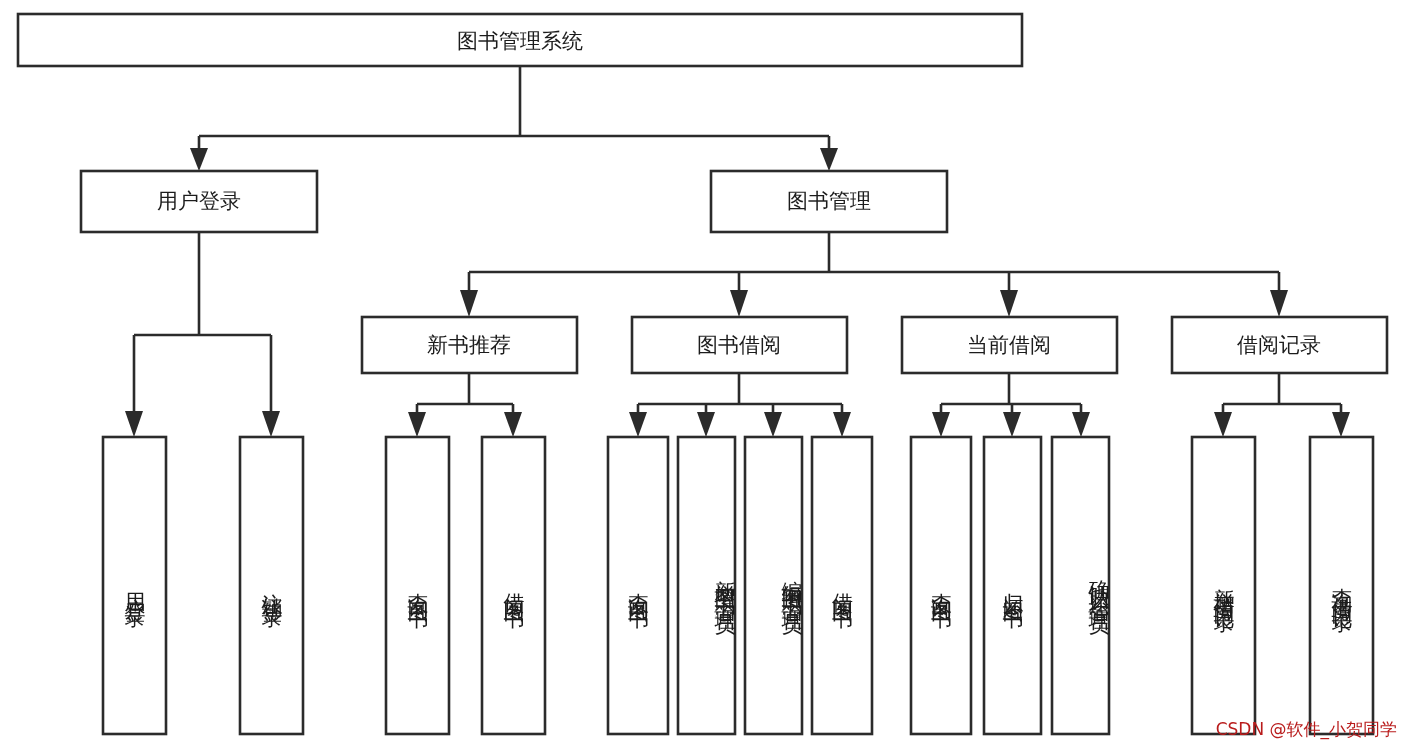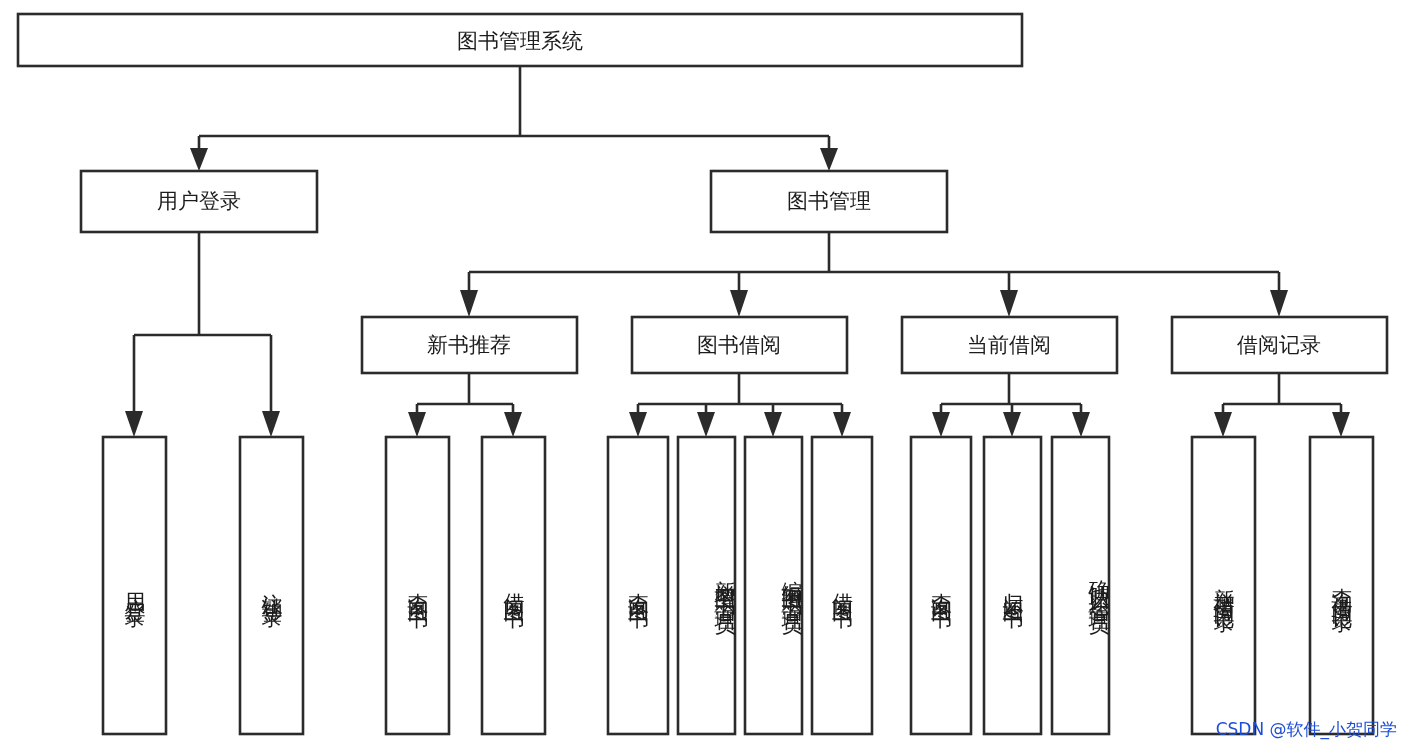--- a/index.html
+++ b/index.html
@@ -61,21 +61,21 @@
     text-align: center;
     white-space: nowrap;
     pointer-events: none;
   }
   .watermark {
     position: absolute;
     right: 8px;
     bottom: 6px;
     font-family: "DejaVu Sans", "Liberation Sans", sans-serif;
     font-size: 17px;
-    color: #1d4ed8;
+    color: #b91c1c;
     white-space: nowrap;
   }
 </style>
 </head>
 <body>
 
 <div id="diagram-root">
 
   <svg class="flow" viewBox="0 0 1405 747">
 

